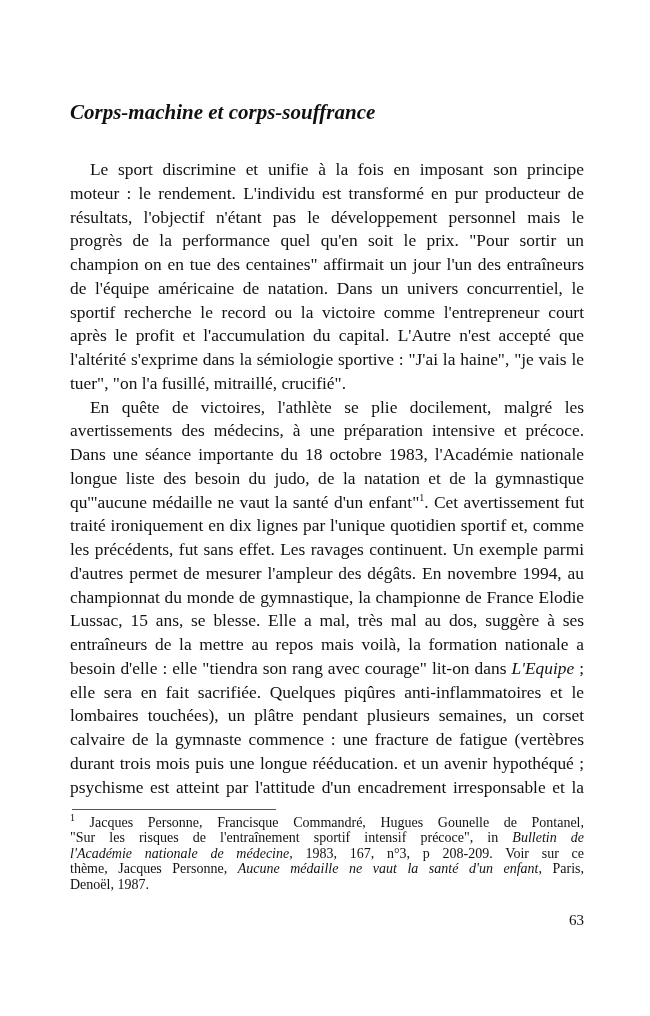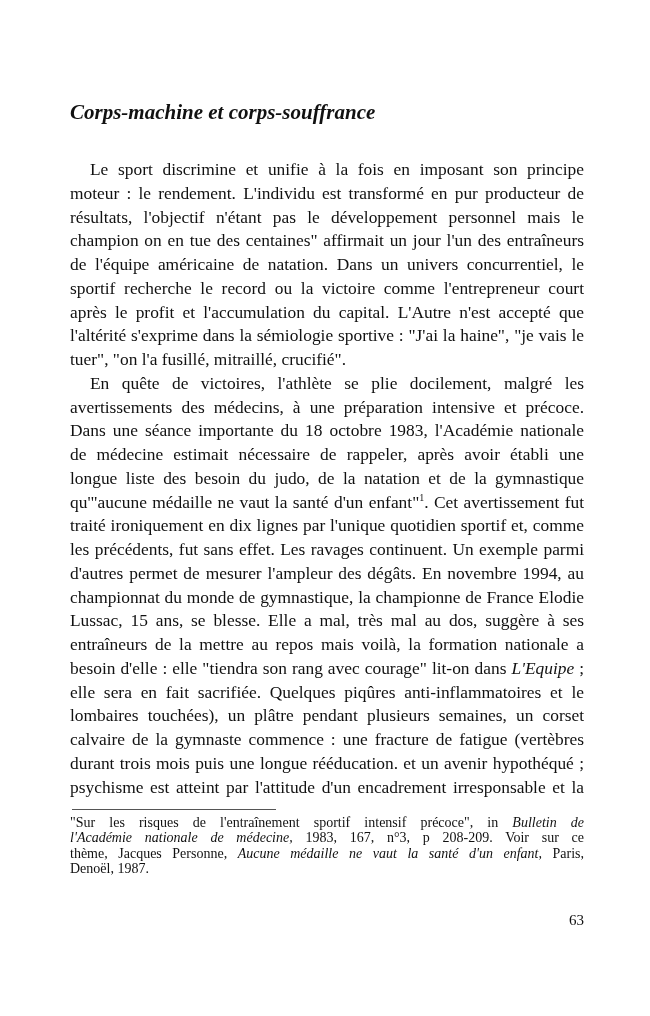--- a/index.html
+++ b/index.html
@@ -22,52 +22,53 @@
 <body>
 
 <div class="page">
   <div class="title">Corps-machine et corps-souffrance</div>
 
   <div class="body">
     <div>
       <span class="line" style="padding-left: 20px; width: 494px; white-space: normal;">Le sport discrimine et unifie à la fois en imposant son principe</span>
       <span class="line" style="white-space: normal;">moteur : le rendement. L'individu est transformé en pur producteur de</span>
       <span class="line" style="white-space: normal;">résultats, l'objectif n'étant pas le développement personnel mais le</span>
+      <span class="line" style="white-space: normal;">progrès de la performance quel qu'en soit le prix. "Pour sortir un</span>
       <span class="line" style="white-space: normal;">champion on en tue des centaines" affirmait un jour l'un des entraîneurs</span>
       <span class="line" style="white-space: normal;">de l'équipe américaine de natation. Dans un univers concurrentiel, le</span>
       <span class="line" style="white-space: normal;">sportif recherche le record ou la victoire comme l'entrepreneur court</span>
       <span class="line" style="white-space: normal;">après le profit et l'accumulation du capital. L'Autre n'est accepté que</span>
       <span class="line" style="white-space: normal;">l'altérité s'exprime dans la sémiologie sportive : "J'ai la haine", "je vais le</span>
       <span class="line last" style="white-space: normal;">tuer", "on l'a fusillé, mitraillé, crucifié".</span>
     </div>
     <div>
       <span class="line" style="padding-left: 20px; width: 494px; white-space: normal;">En quête de victoires, l'athlète se plie docilement, malgré les</span>
       <span class="line" style="white-space: normal;">avertissements des médecins, à une préparation intensive et précoce.</span>
       <span class="line" style="white-space: normal;">Dans une séance importante du 18 octobre 1983, l'Académie nationale</span>
-      <span class="line" style="white-space: normal;">de médecine estimait nécessaire de rappeler, après avoir établi une</span>
       <span class="line" style="white-space: normal;">longue liste des besoin du judo, de la natation et de la gymnastique</span>
       <span class="line" style="white-space: normal;"><span>qu'"aucune médaille ne vaut la santé d'un enfant"</span><sup>1</sup><span>. Cet avertissement fut</span></span>
       <span class="line" style="white-space: normal;">traité ironiquement en dix lignes par l'unique quotidien sportif et, comme</span>
       <span class="line" style="white-space: normal;">les précédents, fut sans effet. Les ravages continuent. Un exemple parmi</span>
       <span class="line" style="white-space: normal;">d'autres permet de mesurer l'ampleur des dégâts. En novembre 1994, au</span>
       <span class="line" style="white-space: normal;">championnat du monde de gymnastique, la championne de France Elodie</span>
       <span class="line" style="white-space: normal;">Lussac, 15 ans, se blesse. Elle a mal, très mal au dos, suggère à ses</span>
       <span class="line" style="white-space: normal;">entraîneurs de la mettre au repos mais voilà, la formation nationale a</span>
       <span class="line" style="white-space: normal;"><span>besoin d'elle : elle "tiendra son rang avec courage" lit-on dans </span><i>L'Equipe</i><span> ;</span></span>
       <span class="line" style="white-space: normal;">elle sera en fait sacrifiée. Quelques piqûres anti-inflammatoires et le</span>
       <span class="line" style="white-space: normal;">lombaires touchées), un plâtre pendant plusieurs semaines, un corset</span>
       <span class="line" style="white-space: normal;">calvaire de la gymnaste commence : une fracture de fatigue (vertèbres</span>
       <span class="line" style="white-space: normal;">durant trois mois puis une longue rééducation. et un avenir hypothéqué ;</span>
       <span class="line" style="white-space: normal;">psychisme est atteint par l'attitude d'un encadrement irresponsable et la</span>
     </div>
   </div>
 
   <div class="rule"></div>
 
   <div class="footnote">
+    <span class="fline" style="white-space: normal;"><sup>1</sup> <span>Jacques Personne, Francisque Commandré, Hugues Gounelle de Pontanel,</span></span>
     <span class="fline" style="white-space: normal;"><span>"Sur les risques de l'entraînement sportif intensif précoce", in </span><i>Bulletin de</i></span>
     <span class="fline" style="white-space: normal;"><i>l'Académie nationale de médecine,</i><span> 1983, 167, n°3, p 208-209. Voir sur ce</span></span>
     <span class="fline" style="white-space: normal;"><span>thème, Jacques Personne, </span><i>Aucune médaille ne vaut la santé d'un enfant,</i><span> Paris,</span></span>
     <span class="fline last" style="white-space: normal;">Denoël, 1987.</span>
   </div>
 
   <div class="pagenum">63</div>
 </div>
 
 </body></html>

